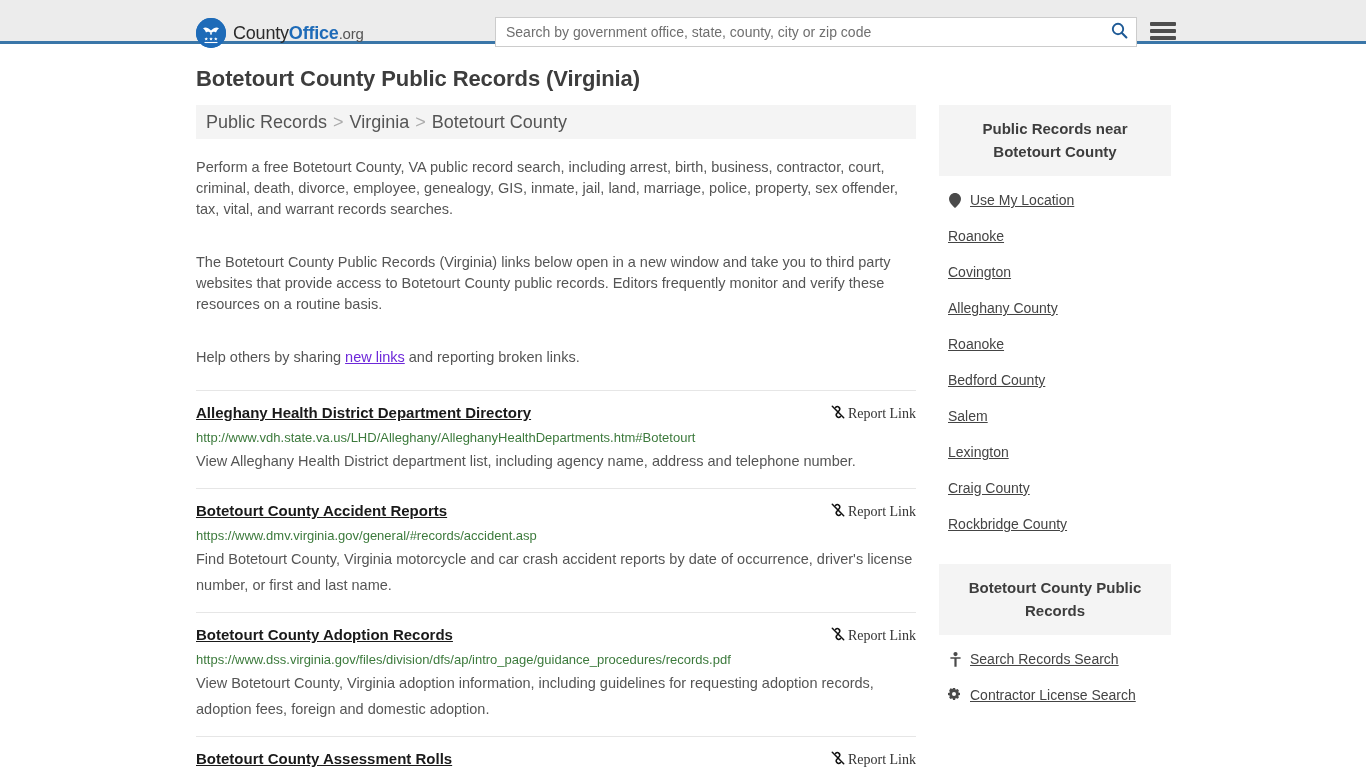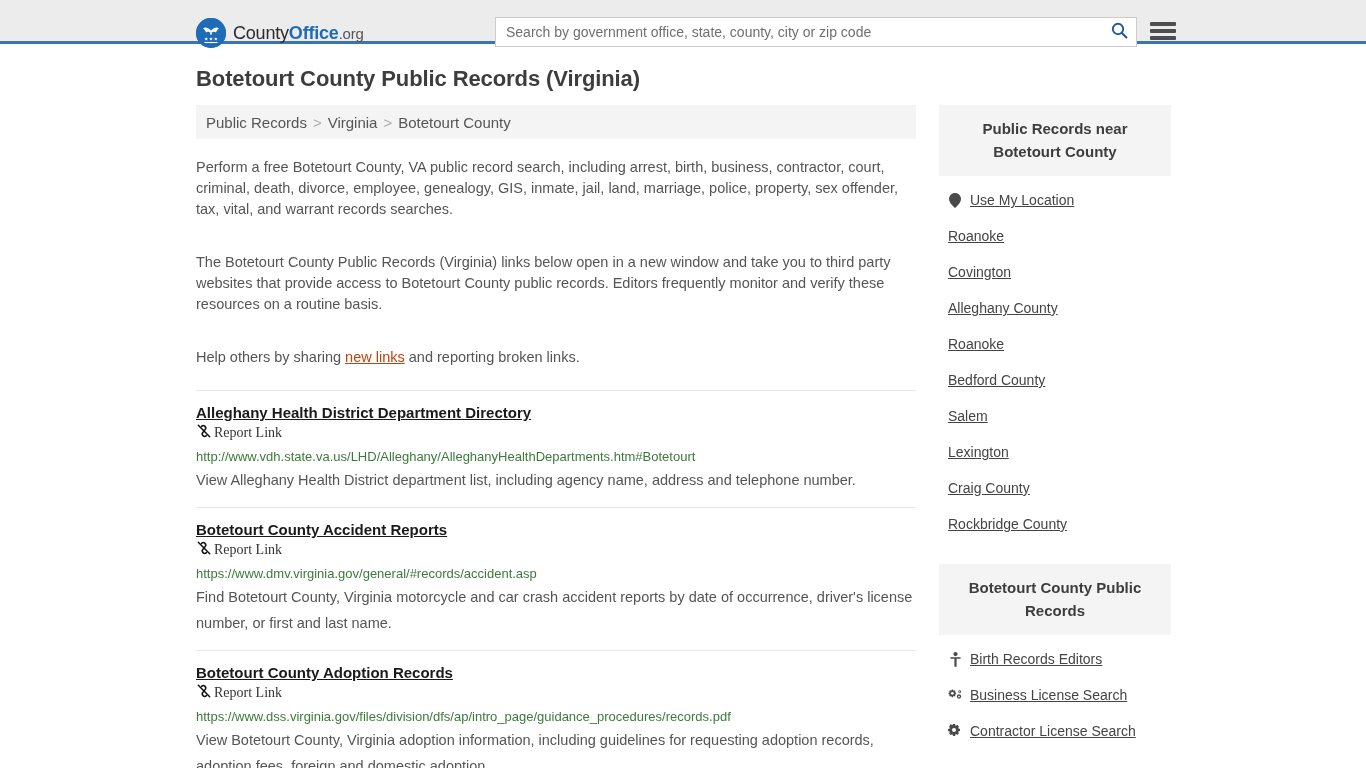--- a/index.html
+++ b/index.html
@@ -118,58 +118,57 @@
     margin: 22px 0 13px 0;
     letter-spacing: -0.1px;
   }
 
   .breadcrumb {
     background: #f4f4f4;
     height: 34px;
     display: flex;
     align-items: center;
     padding: 0 10px;
-    font-size: 15px;
+    font-size: 18px;
     color: #555;
     gap: 6px;
   }
   .breadcrumb a {
     color: #555;
     text-decoration: none;
     cursor: pointer;
   }
   .breadcrumb .sep { color: #aaa; }
   .breadcrumb .current { color: #555; }
 
   .intro p {
     font-size: 14.5px;
     line-height: 21px;
     color: #555555;
     margin: 32px 0 0 0;
   }
   .intro p:first-child { margin-top: 18px; }
   .intro a {
-    color: #c2410c;
+    color: #6d28d9;
     text-decoration: underline;
     cursor: pointer;
   }
 
   
   .results { margin-top: 22px; }
   .result {
     border-top: 1px solid #e6e6e6;
     padding: 12px 0 14px 0;
     position: relative;
   }
   .result:first-child { border-top: 1px solid #e6e6e6; }
   .result-head {
     display: flex;
     justify-content: space-between;
     align-items: flex-start;
-    flex-direction: column;
   }
   .result-title {
     font-size: 15px;
     font-weight: bold;
     color: #1a1a1a;
     text-decoration: underline;
     cursor: pointer;
     line-height: 19px;
   }
   .report-link {
@@ -405,34 +404,21 @@
       <div class="side-box second">
         <div class="side-header">Botetourt County Public Records</div>
         <div class="side-list" id="records-list">
             <div class="side-item">
               <span class="side-icon">
                 <svg xmlns="http://www.w3.org/2000/svg" width="11" height="15" viewBox="0 0 11 15">
                   <circle cx="5.5" cy="2.1" r="2.1" fill="#4a4a4a"></circle>
                   <path d="M0.4 5.2h10.2v1.5H6.6v8h-2.2v-8H0.4z" fill="#4a4a4a"></path>
                 </svg>
               </span>
-              <span class="lbl">Birth Records Editors</span>
-            </div>
-            <div class="side-item">
-              <span class="side-icon">
-                <svg xmlns="http://www.w3.org/2000/svg" width="15" height="14" viewBox="0 0 15 14">
-                  <path d="M5.3 1.1l.5 1.3 1.3-.5.9.9-.5 1.3 1.3.5v1.3l-1.3.5.5 1.3-.9.9-1.3-.5-.5 1.3H4l-.5-1.3-1.3.5-.9-.9.5-1.3-1.3-.5V4.6l1.3-.5-.5-1.3.9-.9 1.3.5.5-1.3z" fill="#4a4a4a"></path>
-                  <circle cx="4.65" cy="5.25" r="1.5" fill="#fff"></circle>
-                  <circle cx="11.8" cy="8.6" r="2.3" fill="#4a4a4a"></circle>
-                  <circle cx="11.8" cy="8.6" r=".9" fill="#fff"></circle>
-                  <circle cx="12.6" cy="3.4" r="1.5" fill="#4a4a4a"></circle>
-                  <circle cx="12.6" cy="3.4" r=".6" fill="#fff"></circle>
-                </svg>
-              </span>
-              <span class="lbl">Business License Search</span>
+              <span class="lbl">Search Records Search</span>
             </div>
             <div class="side-item">
               <span class="side-icon">
                 <svg xmlns="http://www.w3.org/2000/svg" width="14" height="14" viewBox="0 0 14 14">
                   <path d="M7 0l.7 1.8 1.9-.7 1.3 1.3-.7 1.9L12 5v1.9l-1.8.7.7 1.9-1.3 1.3-1.9-.7L7 12H5.1l-.7-1.8-1.9.7L1.2 9.6l.7-1.9L0 7V5.1l1.9-.7-.7-1.9L2.5.2l1.9.7L5.1 0z" fill="#4a4a4a"></path>
                   <circle cx="6" cy="6" r="2" fill="#fff"></circle>
                 </svg>
               </span>
               <span class="lbl">Contractor License Search</span>
             </div>

